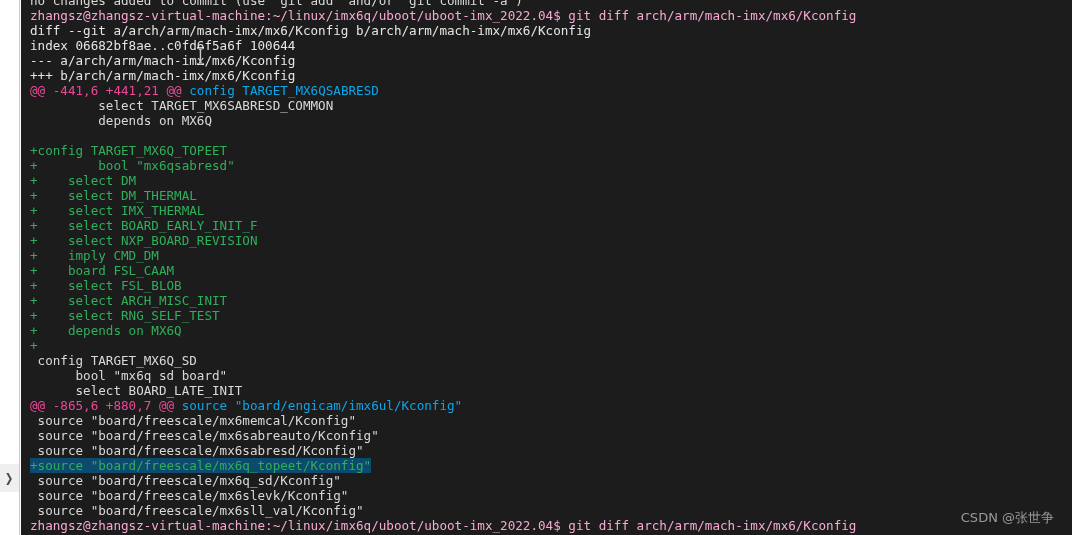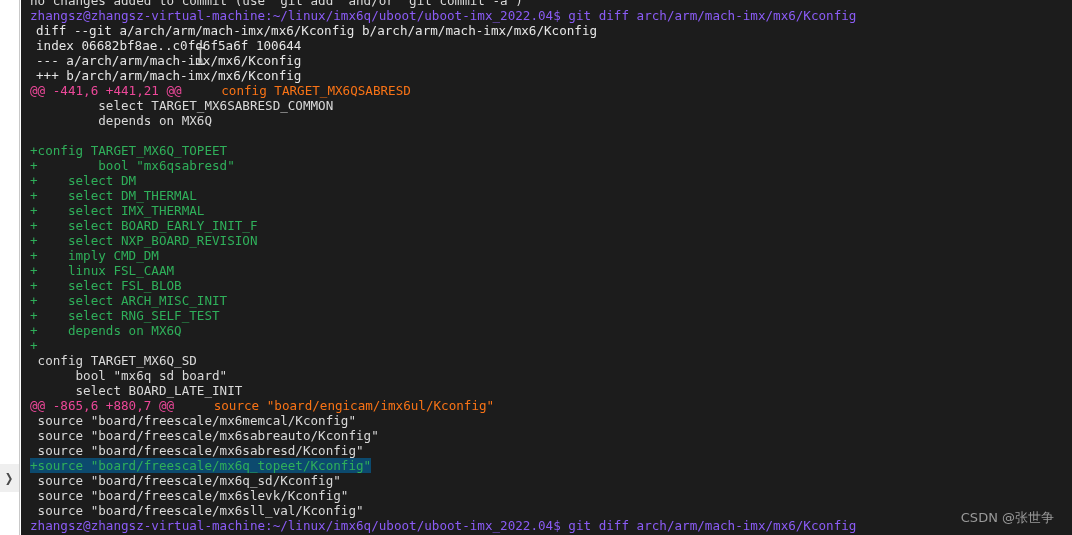--- a/index.html
+++ b/index.html
@@ -82,26 +82,26 @@
   }
   .line {
     height: 15px;
     line-height: 15px;
     font-size: 12.6px;
     font-family: "DejaVu Sans Mono", "Liberation Mono", monospace;
     white-space: pre;
     letter-spacing: 0px;
     color: #d8d8d8;
   }
-  .c-meta    { color: #e6e6e6; margin-left: 6px; }
+  .c-meta    { color: #e6e6e6; }
   .c-ctx     { color: #d9d9d9; }
   .c-add     { color: #2faf5a; }
   .c-hunk    { color: #ec4899; }
-  .c-hunkctx { color: #f97316; padding-left: 32px; }
-  .c-prompt  { color: #8b5cf6; }
+  .c-hunkctx { color: #0ea5e9; }
+  .c-prompt  { color: #f9a8d4; }
   .hl-add    { background: #0c4a6e; }
 
   .seg { white-space: pre; }
 
   
   .ibeam {
     position: absolute;
     left: 175px;
     top: 47px;
     width: 9px;
@@ -146,21 +146,21 @@
         <div class="line"><span class="seg c-ctx">         depends on MX6Q</span></div>
         <div class="line"><span class="seg c-ctx"></span></div>
         <div class="line"><span class="seg c-add">+config TARGET_MX6Q_TOPEET</span></div>
         <div class="line"><span class="seg c-add">+        bool "mx6qsabresd"</span></div>
         <div class="line"><span class="seg c-add">+    select DM</span></div>
         <div class="line"><span class="seg c-add">+    select DM_THERMAL</span></div>
         <div class="line"><span class="seg c-add">+    select IMX_THERMAL</span></div>
         <div class="line"><span class="seg c-add">+    select BOARD_EARLY_INIT_F</span></div>
         <div class="line"><span class="seg c-add">+    select NXP_BOARD_REVISION</span></div>
         <div class="line"><span class="seg c-add">+    imply CMD_DM</span></div>
-        <div class="line"><span class="seg c-add">+    linux FSL_CAAM</span></div>
+        <div class="line"><span class="seg c-add">+    board FSL_CAAM</span></div>
         <div class="line"><span class="seg c-add">+    select FSL_BLOB</span></div>
         <div class="line"><span class="seg c-add">+    select ARCH_MISC_INIT</span></div>
         <div class="line"><span class="seg c-add">+    select RNG_SELF_TEST</span></div>
         <div class="line"><span class="seg c-add">+    depends on MX6Q</span></div>
         <div class="line"><span class="seg c-add">+</span></div>
         <div class="line"><span class="seg c-ctx"> config TARGET_MX6Q_SD</span></div>
         <div class="line"><span class="seg c-ctx">      bool "mx6q sd board"</span></div>
         <div class="line"><span class="seg c-ctx">      select BOARD_LATE_INIT</span></div>
         <div class="line"><span class="seg c-hunk">@@ -865,6 +880,7 @@</span><span class="seg c-hunkctx"> source "board/engicam/imx6ul/Kconfig"</span></div>
         <div class="line"><span class="seg c-ctx"> source "board/freescale/mx6memcal/Kconfig"</span></div>

